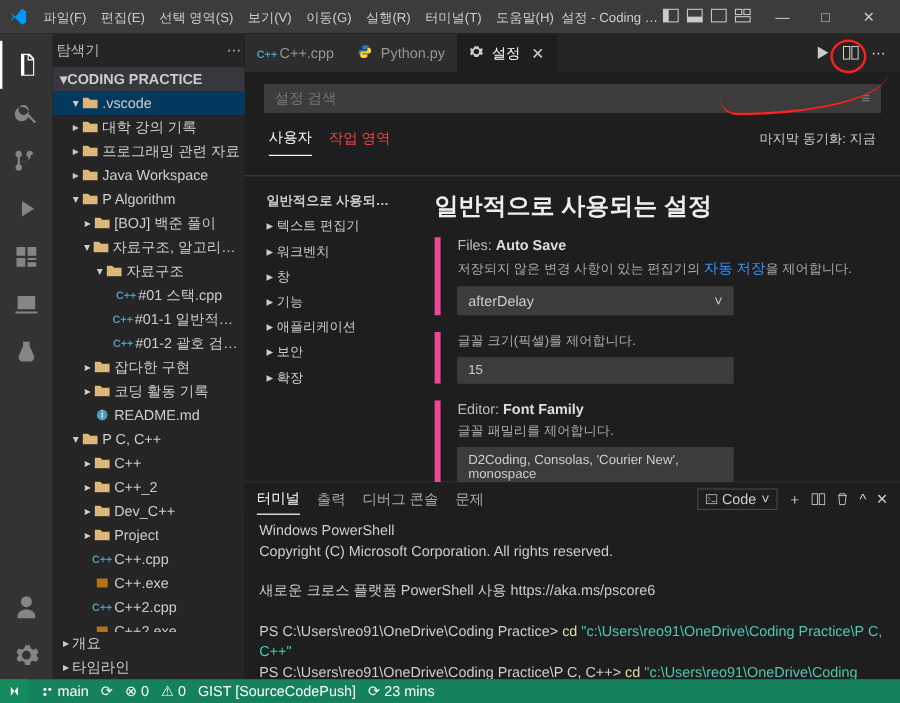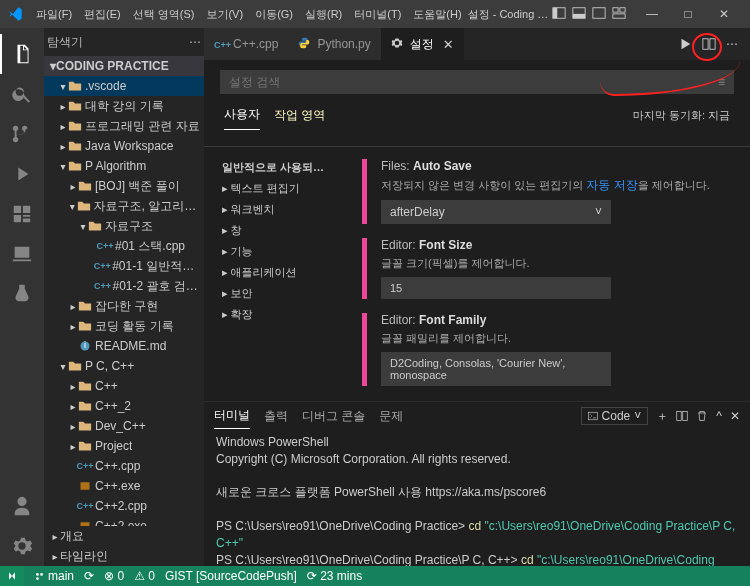--- a/index.html
+++ b/index.html
@@ -31,21 +31,21 @@
 .tab.active { background: #1e1e1e; color: #fff; }
 .tab .tic { width: 14px; height: 14px; }
 .tab .close { color: #ccc; font-size: 13px; margin-left: 4px; }
 .tab-actions { margin-left: auto; display: flex; gap: 10px; padding: 0 12px; color: #ccc; position: relative; }
 .red-circle { position: absolute; width: 30px; height: 28px; border: 2px solid #ff2020; border-radius: 50%; top: -4px; right: 28px; z-index: 10; pointer-events: none; }
 .red-swoosh { position: absolute; width: 140px; height: 50px; border-bottom: 2px solid #ff2020; border-radius: 0 0 90% 10%/0 0 70% 30%; top: 46px; right: 10px; z-index: 10; pointer-events: none; }
 .settings { flex: 1; display: flex; flex-direction: column; overflow: hidden; }
 .set-search { margin: 10px 16px 6px; background: #3c3c3c; border: 1px solid #3c3c3c; height: 24px; display: flex; align-items: center; padding: 0 8px; color: #888; }
 .set-search input { background: transparent; border: 0; color: #ccc; width: 100%; outline: none; font-size: 12px; }
 .set-tabs { display: flex; gap: 14px; padding: 0 20px 16px; border-bottom: 1px solid #3c3c3c; align-items: center; }
-.set-tab { padding: 6px 0; color: #fef9c3; cursor: pointer; font-size: 12px; }
+.set-tab { padding: 6px 0; color: #ef4444; cursor: pointer; font-size: 12px; }
 .set-tab.active { border-bottom: 1px solid #fff; color: #fff; }
 .set-sync { margin-left: auto; color: #ccc; font-size: 11px; }
 .set-body { flex: 1; display: flex; overflow: hidden; }
 .set-toc { width: 140px; padding: 10px 6px 10px 14px; overflow: auto; }
 .toc-item { padding: 3px 4px; color: #ccc; font-size: 11px; cursor: pointer; overflow: hidden; text-overflow: ellipsis; white-space: nowrap; }
 .toc-item.hd { font-weight: 600; }
 .set-content { flex: 1; overflow: auto; padding: 12px 18px; }
 .set-h1 { font-size: 20px; font-weight: 600; color: #eee; margin-bottom: 12px; }
 .set-group { border-left: 5px solid #ec4899; padding-left: 14px; margin-bottom: 14px; }
 .set-label { font-size: 12px; font-weight: 600; color: #ddd; margin-bottom: 4px; }
@@ -453,31 +453,31 @@
             <div class="toc-item hd">일반적으로 사용되는 ...</div>
             <div class="toc-item">▸ 텍스트 편집기</div>
             <div class="toc-item">▸ 워크벤치</div>
             <div class="toc-item">▸ 창</div>
             <div class="toc-item">▸ 기능</div>
             <div class="toc-item">▸ 애플리케이션</div>
             <div class="toc-item">▸ 보안</div>
             <div class="toc-item">▸ 확장</div>
           </div>
         <div class="set-content">
+          <div class="set-h1">일반적으로 사용되는 설정</div>
           <div id="set-groups">
               <div class="set-group">
                 <div class="set-label"><span class="cat">Files:</span> <b>Auto Save</b></div>
                 <div class="set-desc">저장되지 않은 변경 사항이 있는 편집기의 <span class="link">자동 저장</span>을 제어합니다.</div>
                 <div class="set-sel">
                   <span>afterDelay</span>
                   <span>˅</span>
                 </div>
               </div>
               <div class="set-group">
-                <div class="set-label"><span class="cat">Editor:</span> <b>Font Size</b></div>
                 <div class="set-desc">글꼴 크기(픽셀)를 제어합니다.</div>
                 <div class="set-input">15</div>
               </div>
               <div class="set-group">
                 <div class="set-label"><span class="cat">Editor:</span> <b>Font Family</b></div>
                 <div class="set-desc">글꼴 패밀리를 제어합니다.</div>
                 <div class="set-input">D2Coding, Consolas, 'Courier New', monospace</div>
               </div>
             </div>
         </div>

